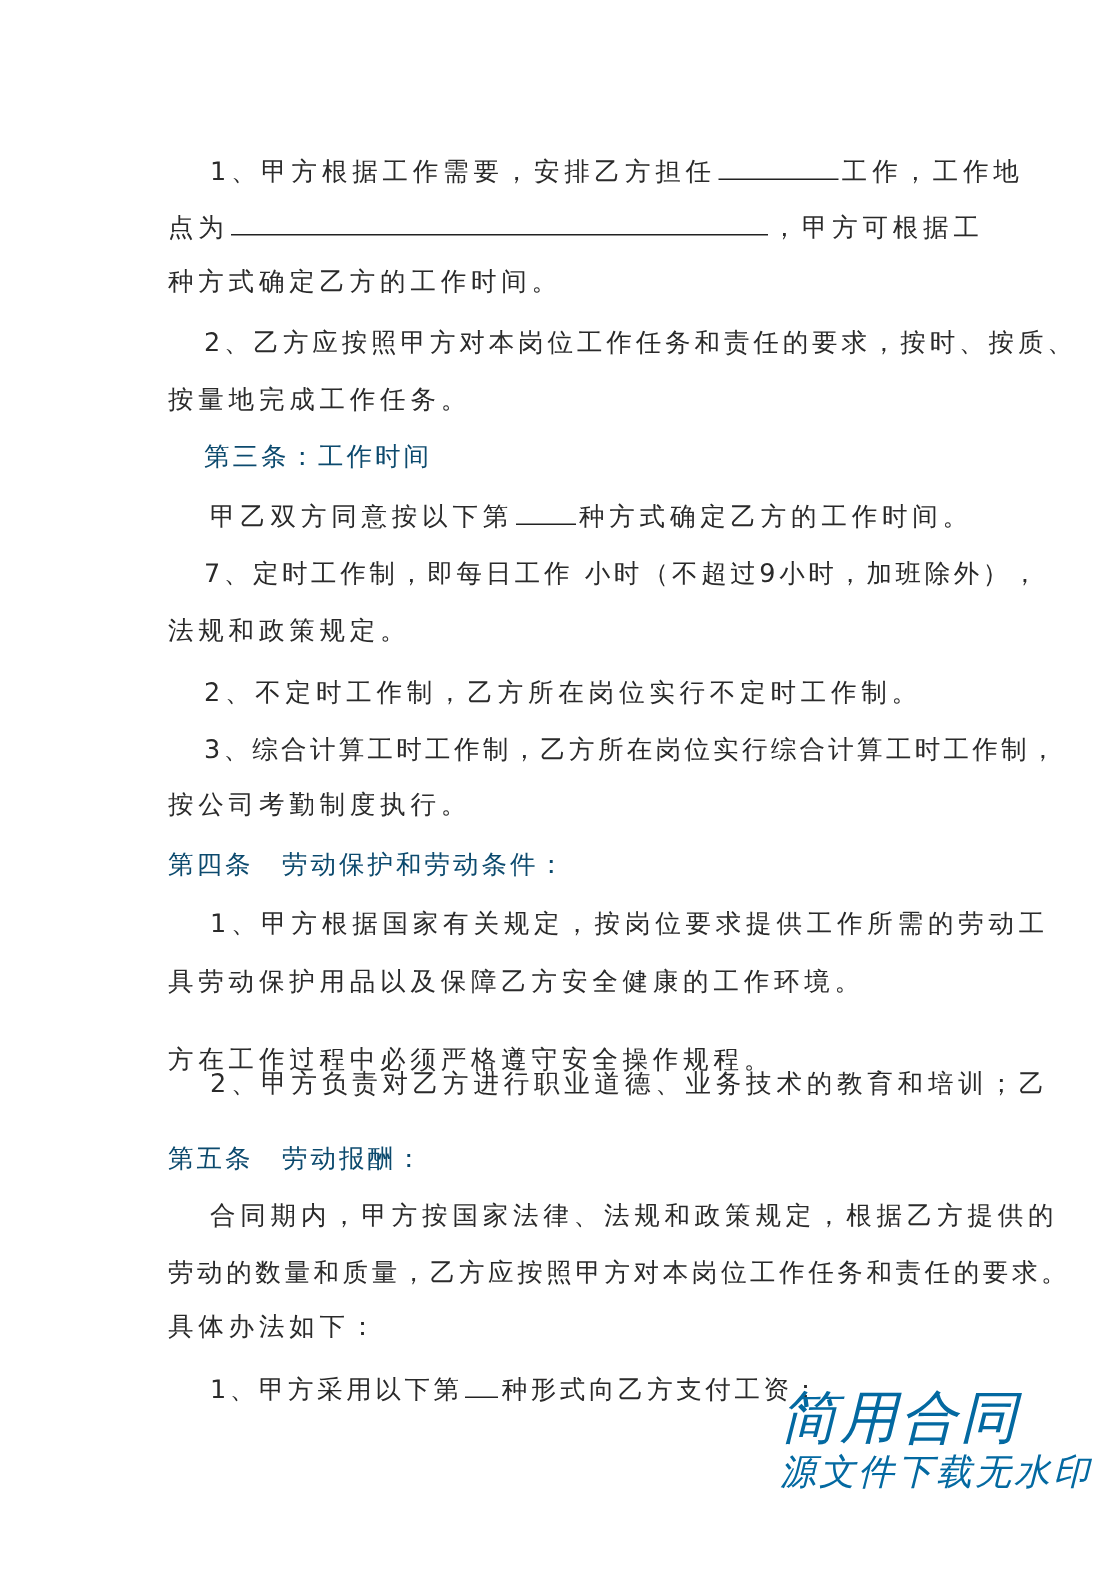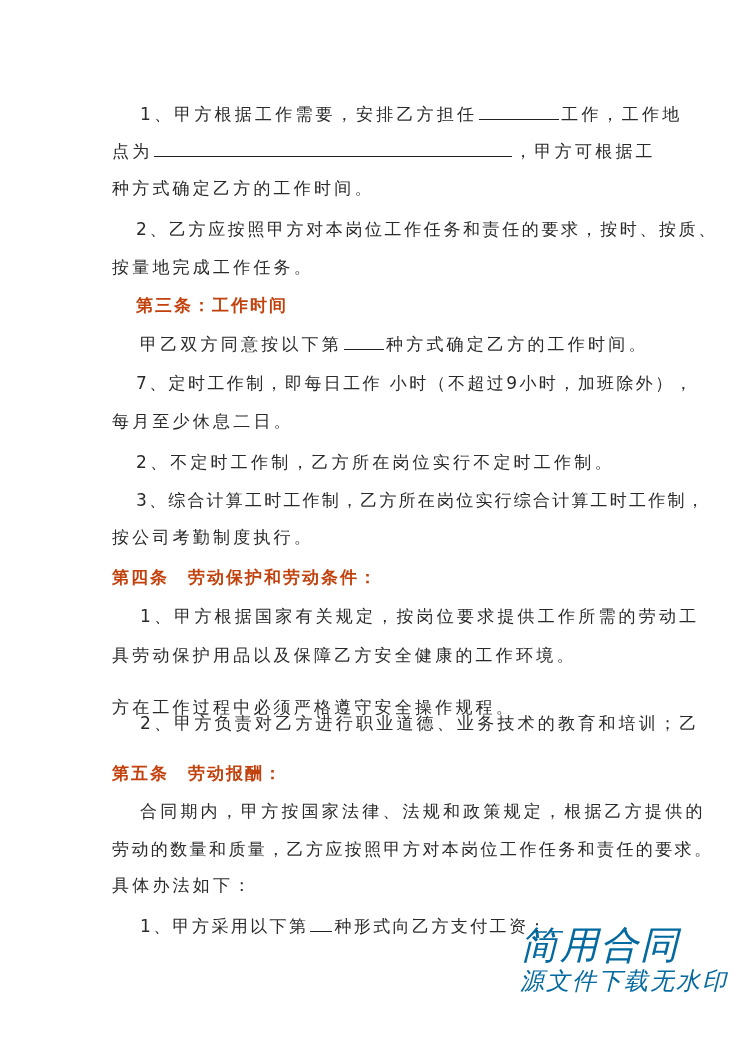--- a/index.html
+++ b/index.html
@@ -1,19 +1,19 @@
 <!DOCTYPE html>
 <html><head>
 <meta charset="utf-8">
 <style>
   html, body { margin: 0; padding: 0; background: #ffffff; }
   body { width: 742px; height: 1049px; position: relative; overflow: hidden;
          font-family: "DejaVu Sans", "Liberation Sans", sans-serif; color: #2a2a2a; }
   .line { position: absolute; font-size: 17px; white-space: nowrap; letter-spacing: 3.2px; line-height: 22px; }
-  .bold { font-weight: bold; color: #c2410c; letter-spacing: 2px; }
+  .bold { font-weight: normal; color: #0c4a6e; letter-spacing: 2px; }
   .blank { display: inline-block; border-bottom: 1px solid #222; height: 16px; vertical-align: baseline; margin: 0 2px; }
   .wm { position: absolute; color: #0369a1; font-weight: normal; font-style: italic; white-space: nowrap; }
   .wm1 { left: 520px; top: 920px; font-size: 38px; letter-spacing: 2px; }
   .wm2 { left: 520px; top: 965px; font-size: 24px; letter-spacing: 2px; }
 </style>
 </head>
 <body>
 
 <div>
   <div class="line" style="left:140px;top:103px;">
@@ -25,21 +25,21 @@
   <div class="line" style="left:112px;top:177px;">种方式确定乙方的工作时间。</div>
 
   <div class="line" style="left:136px;top:218px;letter-spacing:2.6px;">2、乙方应按照甲方对本岗位工作任务和责任的要求，按时、按质、</div>
   <div class="line" style="left:112px;top:256px;">按量地完成工作任务。</div>
 
   <div class="line bold" style="left:136px;top:294px;">第三条：工作时间</div>
   <div class="line" style="left:140px;top:333px;">
     <span>甲乙双方同意按以下第</span><span class="blank" style="width:40px;"></span><span>种方式确定乙方的工作时间。</span>
   </div>
   <div class="line" style="left:136px;top:372px;letter-spacing:2.4px;">7、定时工作制，即每日工作  小时（不超过9小时，加班除外），</div>
-  <div class="line" style="left:112px;top:410px;">每月至少休息二日。</div>
+  <div class="line" style="left:112px;top:410px;">法规和政策规定。</div>
   <div class="line" style="left:136px;top:451px;">2、不定时工作制，乙方所在岗位实行不定时工作制。</div>
   <div class="line" style="left:136px;top:489px;letter-spacing:2.2px;text-align:center;">3、综合计算工时工作制，乙方所在岗位实行综合计算工时工作制，</div>
   <div class="line" style="left:112px;top:526px;">按公司考勤制度执行。</div>
 
   <div class="line bold" style="left:112px;top:566px;">第四条　劳动保护和劳动条件：</div>
   <div class="line" style="left:140px;top:605px;">1、甲方根据国家有关规定，按岗位要求提供工作所需的劳动工</div>
   <div class="line" style="left:112px;top:644px;">具劳动保护用品以及保障乙方安全健康的工作环境。</div>
   <div class="line" style="left:140px;top:712px;">2、甲方负责对乙方进行职业道德、业务技术的教育和培训；乙</div>
   <div class="line" style="left:112px;top:696px;">方在工作过程中必须严格遵守安全操作规程。</div>
 

